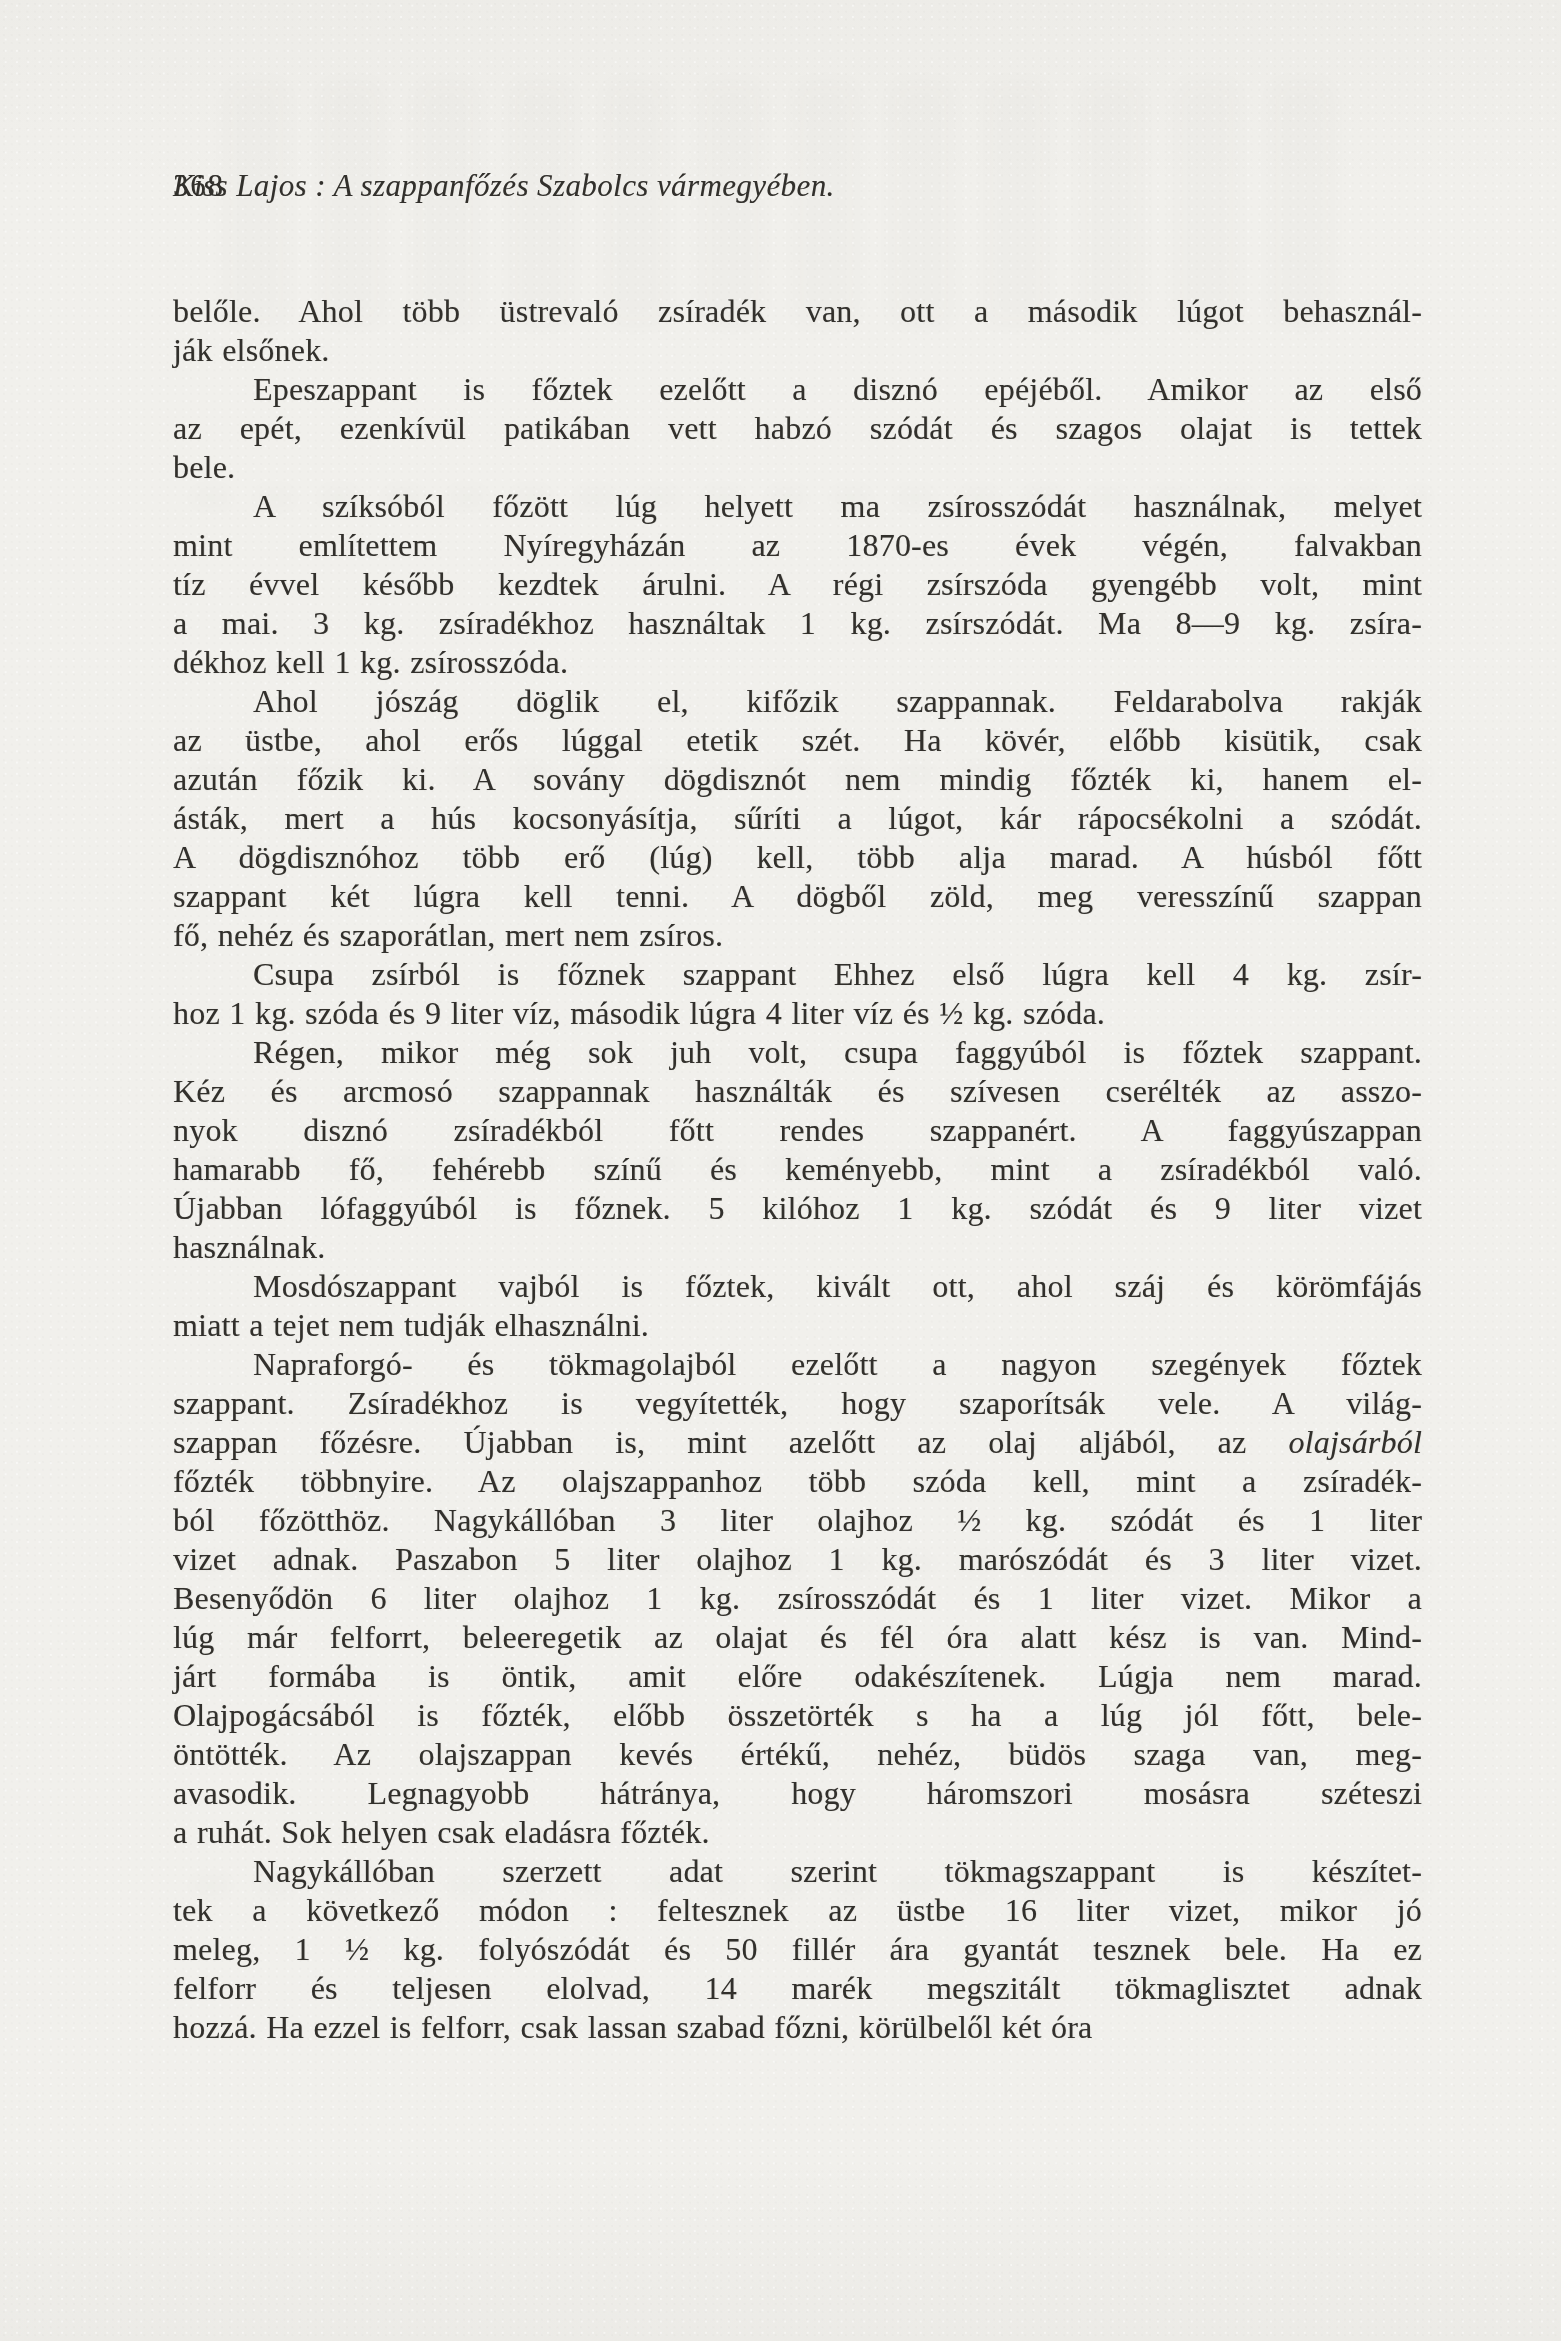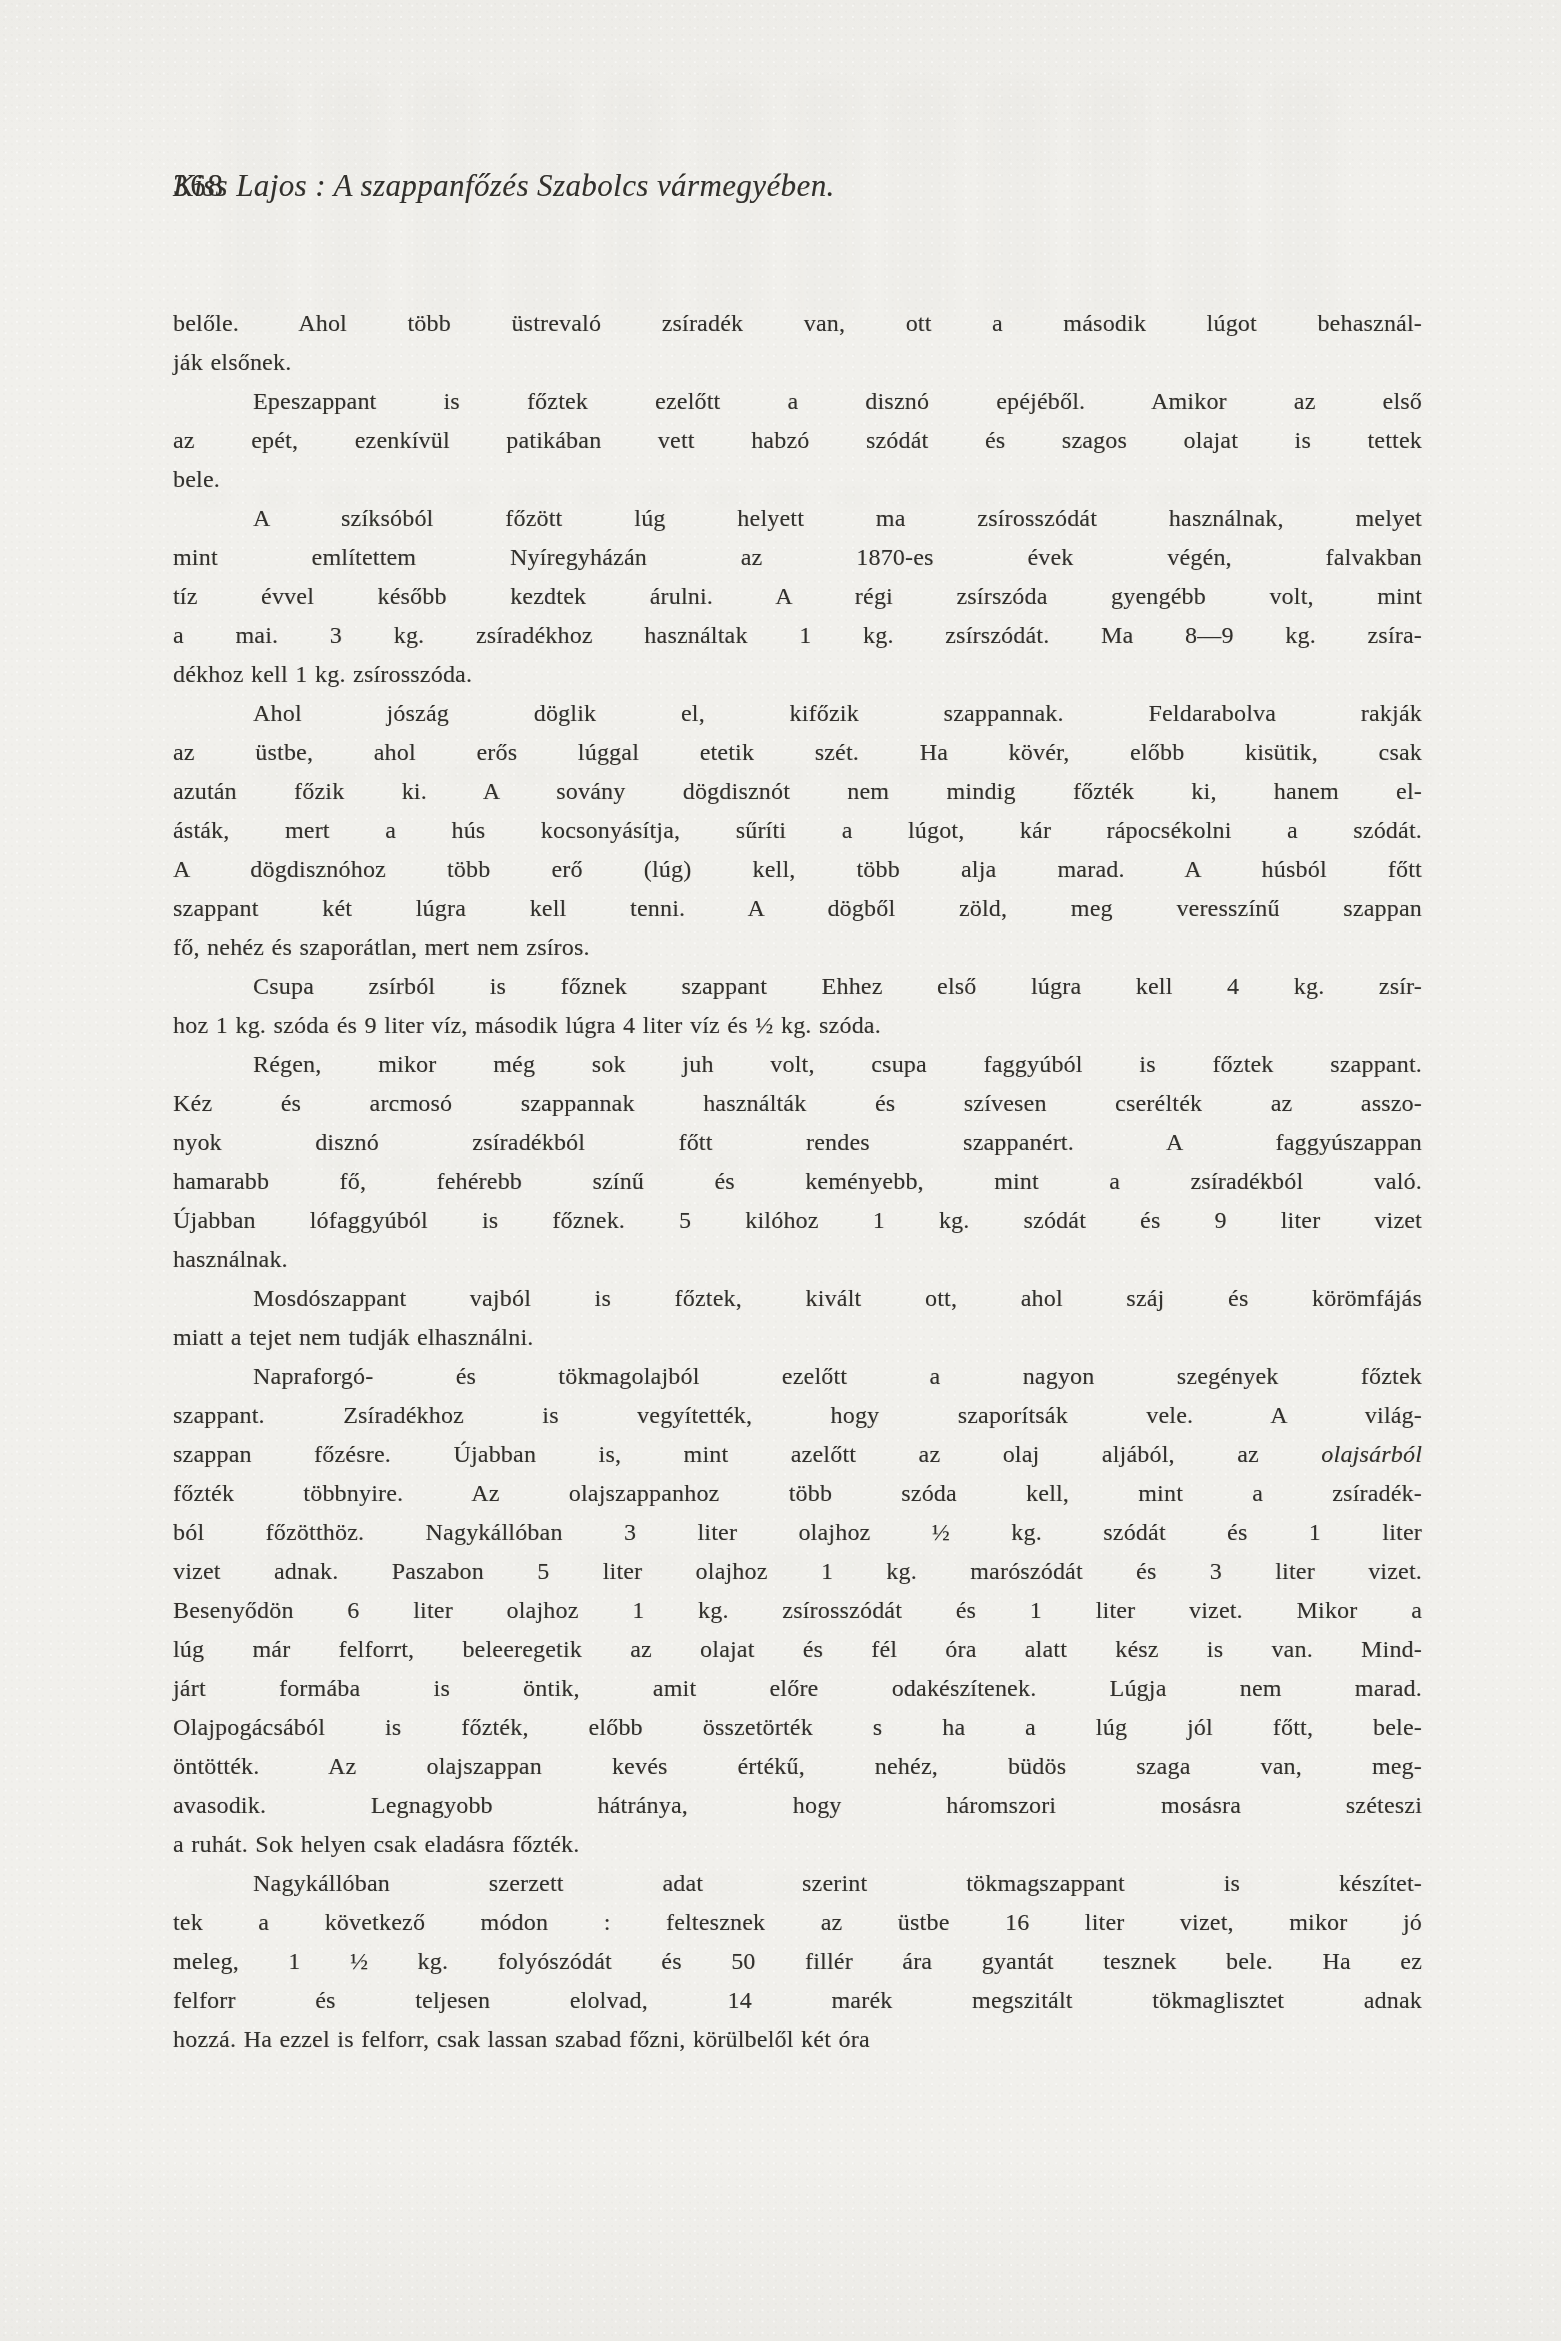--- a/index.html
+++ b/index.html
@@ -54,22 +54,22 @@
     letter-spacing:1.7px;
     text-shadow:0.3px 0.3px 0.6px rgba(50,48,44,0.35);
   }
   .running-title{
     font-style:italic;
     letter-spacing:0.4px;
     text-shadow:0.3px 0.3px 0.6px rgba(50,48,44,0.3);
   }
   .text-block{
     position:absolute;
-    top:304px;left:173px;width:1249px;
-    font-size:24px;
+    top:292px;left:173px;width:1249px;
+    font-size:32px;
     line-height:39px;
     letter-spacing:0.2px;
     word-spacing:1.3px;
     text-shadow:0.3px 0.4px 0.7px rgba(50,48,44,0.33);
   }
   .paragraph{margin:0;}
   .line{
     text-align:justify;
     text-align-last:justify;
     white-space:normal;

